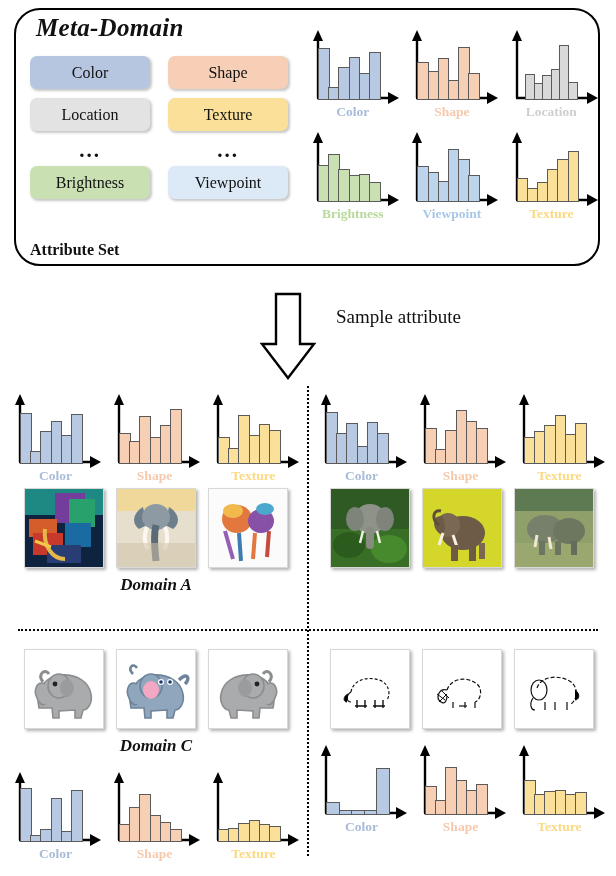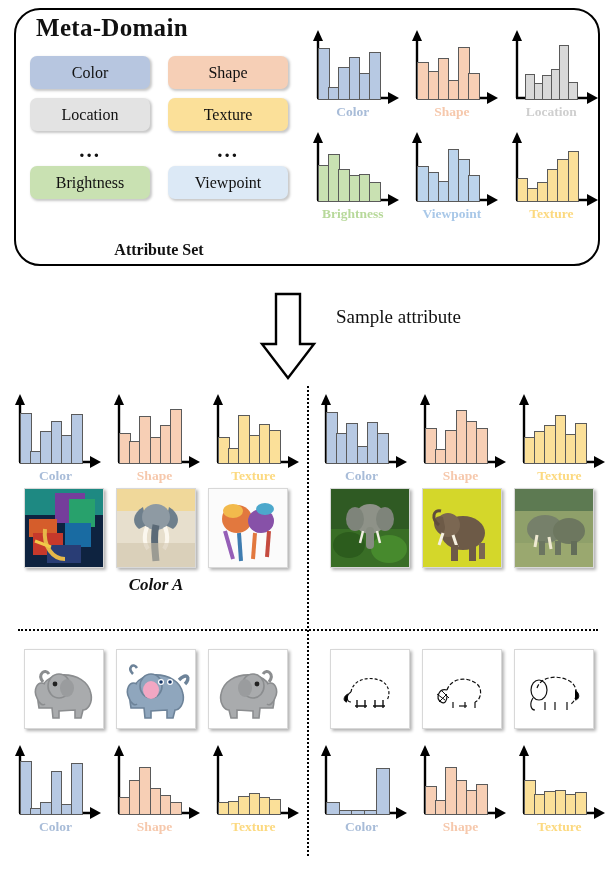--- a/index.html
+++ b/index.html
@@ -3,32 +3,32 @@
 <meta charset="utf-8">
 <style>
   html,body{margin:0;padding:0;background:#ffffff;}
   body{width:616px;height:876px;position:relative;overflow:hidden;
        font-family:"Liberation Serif", serif;color:#111;}
 
   
   .meta-box{position:absolute;left:14px;top:8px;width:586px;height:258px;
             border:2.2px solid #000;border-radius:26px;box-sizing:border-box;}
   .meta-title{position:absolute;left:36px;top:14px;font-size:25px;
-              font-weight:bold;letter-spacing:.3px;}
+              font-style:italic;font-weight:bold;letter-spacing:.3px;}
 
   
   .chips{position:absolute;left:30px;top:56px;width:258px;}
   .chip-row{display:flex;justify-content:space-between;margin-bottom:9px;}
   .chip{width:120px;height:33px;border-radius:7px;display:flex;
         align-items:center;justify-content:center;font-size:16px;
         box-shadow:1.5px 1.5px 2.5px rgba(0,0,0,.22);}
   .dots-row{display:flex;justify-content:space-between;height:26px;}
   .dots{width:120px;text-align:center;font-size:21px;letter-spacing:2px;
         line-height:20px;font-weight:bold;}
-  .attr-set{position:absolute;left:30px;top:241px;width:258px;text-align:center;
+  .attr-set{position:absolute;left:30px;top:241px;width:258px;
             font-size:16px;font-weight:bold;}
 
   
   .hist{position:relative;}
   .hist .axes{position:absolute;left:0;top:0;}
   .hist .bars{position:absolute;display:flex;align-items:flex-end;}
   .hist .bar{border:1.3px solid #5a5a5a;box-sizing:border-box;margin-right:-1.3px;}
   .hist .hlabel{position:absolute;width:100%;text-align:center;
                 font-weight:bold;font-size:13.5px;}
 
@@ -310,21 +310,21 @@
             <path d="M16 42 L24 70" stroke="#8a4fb0" stroke-width="4"></path>
             <path d="M30 44 L32 72" stroke="#2a6fa8" stroke-width="4"></path>
             <path d="M46 44 L44 70" stroke="#e06a2a" stroke-width="4"></path>
             <path d="M60 42 L58 68" stroke="#c0392b" stroke-width="4"></path>
             <ellipse cx="24" cy="22" rx="10" ry="7" fill="#f2b33a"></ellipse>
             <ellipse cx="56" cy="20" rx="9" ry="6" fill="#3aa0c8"></ellipse>
           </g>
         </svg>
       </div>
     </div>
-  <div class="dname">Color A</div>
+  <div class="dname">Domain A</div>
 </div>
 
 <div class="quad" id="quadB" style="left:314px;top:392px;">
   <div class="q-hists">
     <div class="hist" style="width: 95px; height: 92px;">
         <svg width="95" height="78" class="axes">
           <line x1="12" y1="70" x2="12" y2="9" stroke="#000000" stroke-width="2.4"></line>
           <polygon points="12,2 7,13 17,13" fill="#000000"></polygon>
           <line x1="11" y1="70" x2="83" y2="70" stroke="#000000" stroke-width="2.4"></line>
           <polygon points="93,70 82,64 82,76" fill="#000000"></polygon>
@@ -455,20 +455,21 @@
             <path d="M14 58 C10 40 20 26 36 25 C52 24 64 32 66 44 C68 54 62 60 58 60 L56 68 L50 68 L50 60 L34 61 L34 68 L28 68 L27 58 Z" fill="#a9abad" stroke="#8b8d8f" stroke-width="1.6"></path>
             <path d="M20 34 C12 30 8 40 12 48 C14 54 18 56 20 54" fill="#a9abad" stroke="#8b8d8f" stroke-width="1.6"></path>
             <ellipse cx="34" cy="36" rx="11" ry="12" fill="#a9abad" stroke="#8b8d8f" stroke-width="1.6"></ellipse>
             <circle cx="30" cy="34" r="2.4" fill="#222"></circle>
             <ellipse cx="42" cy="38" rx="7" ry="9" fill="#9a9c9e"></ellipse>
             <path d="M18 32 C12 24 20 18 24 24" stroke="#8b8d8f" stroke-width="3" fill="none"></path>
           </g>
         </svg>
       </div>
     </div>
+  <div class="dname">Domain C</div>
   <div class="q-hists" style="margin-top:14px;">
     <div class="hist" style="width: 95px; height: 92px;">
         <svg width="95" height="78" class="axes">
           <line x1="12" y1="70" x2="12" y2="9" stroke="#000000" stroke-width="2.4"></line>
           <polygon points="12,2 7,13 17,13" fill="#000000"></polygon>
           <line x1="11" y1="70" x2="83" y2="70" stroke="#000000" stroke-width="2.4"></line>
           <polygon points="93,70 82,64 82,76" fill="#000000"></polygon>
         </svg>
         <div class="bars" style="left: 12px; bottom: 20px; width: 69px; height: 62px;">
           <div class="bar" style="width: 11.5px; height: 54px; background: rgb(183, 201, 227);"></div>

